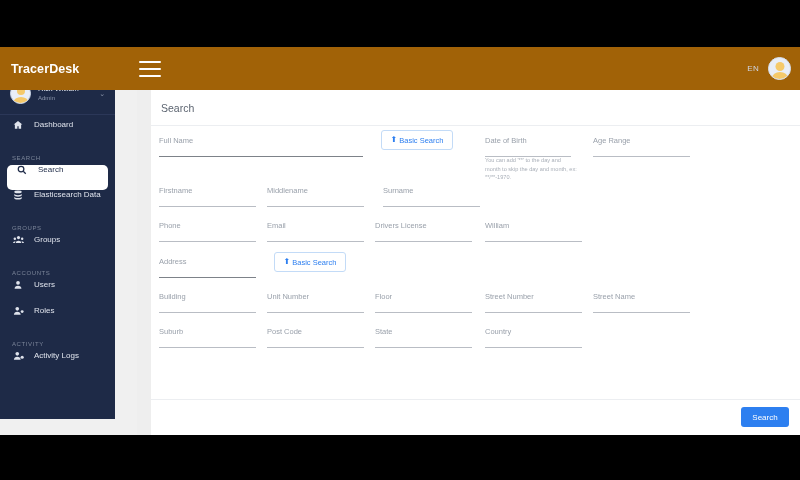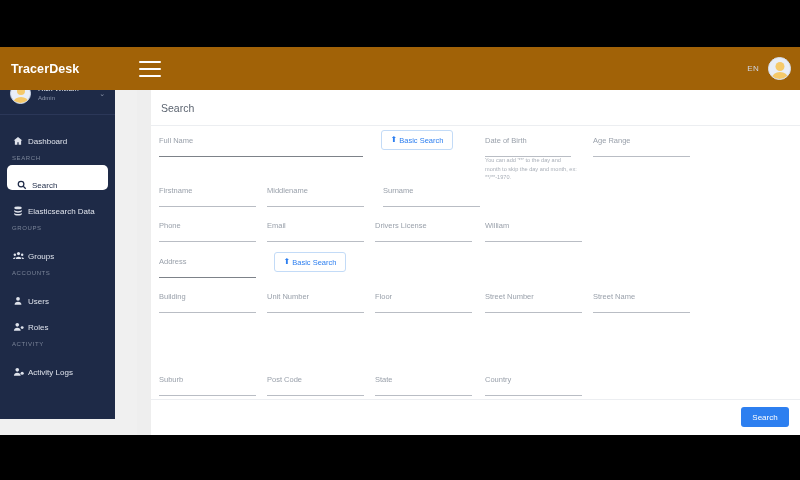--- a/index.html
+++ b/index.html
@@ -83,21 +83,21 @@
     content: ""; position: absolute; left: 50%; bottom: -5px;
     width: 15px; height: 11px; border-radius: 50% 50% 0 0;
     background: #f5c96a; transform: translateX(-50%);
   }
   .profile-text { flex: 1; min-width: 0; }
   .profile-name { color: #e8ecf4; font-size: 7.5px; line-height: 10px; }
   .profile-role { color: #8d97ac; font-size: 6px; line-height: 9px; }
   .chev { color: #8d97ac; font-size: 7px; line-height: 7px; }
 
   .nav-item {
-    display: flex; align-items: flex-end; gap: 4px;
+    display: flex; align-items: flex-start; gap: 10px;
     height: 26px; padding: 0 12px;
     color: #dfe3ec; font-size: 8px; cursor: pointer;
   }
   .nav-item .ico { width: 12px; display: flex; justify-content: center; color: #dfe3ec; }
   .nav-item.active-pill {
     margin: 0 7px; padding: 0 9px;
     background: #ffffff; border-radius: 5px;
     color: #1e2a47; height: 25px;
   }
   .nav-item.active-pill .ico { color: #1e2a47; }
@@ -397,21 +397,21 @@
         <div class="field" style="left:326px; top:8px; width:97px;">
           <div class="field-label">Street Number</div>
           <div class="field-line"></div>
         </div>
         <div class="field" style="left:434px; top:8px; width:97px;">
           <div class="field-label">Street Name</div>
           <div class="field-line"></div>
         </div>
       </div>
 
-      <div class="row" style="height:35px;margin-top:48px;">
+      <div class="row" style="height:35px;">
         <div class="field" style="left:0px; top:8px; width:97px;">
           <div class="field-label">Suburb</div>
           <div class="field-line"></div>
         </div>
         <div class="field" style="left:108px; top:8px; width:97px;">
           <div class="field-label">Post Code</div>
           <div class="field-line"></div>
         </div>
         <div class="field" style="left:216px; top:8px; width:97px;">
           <div class="field-label">State</div>

